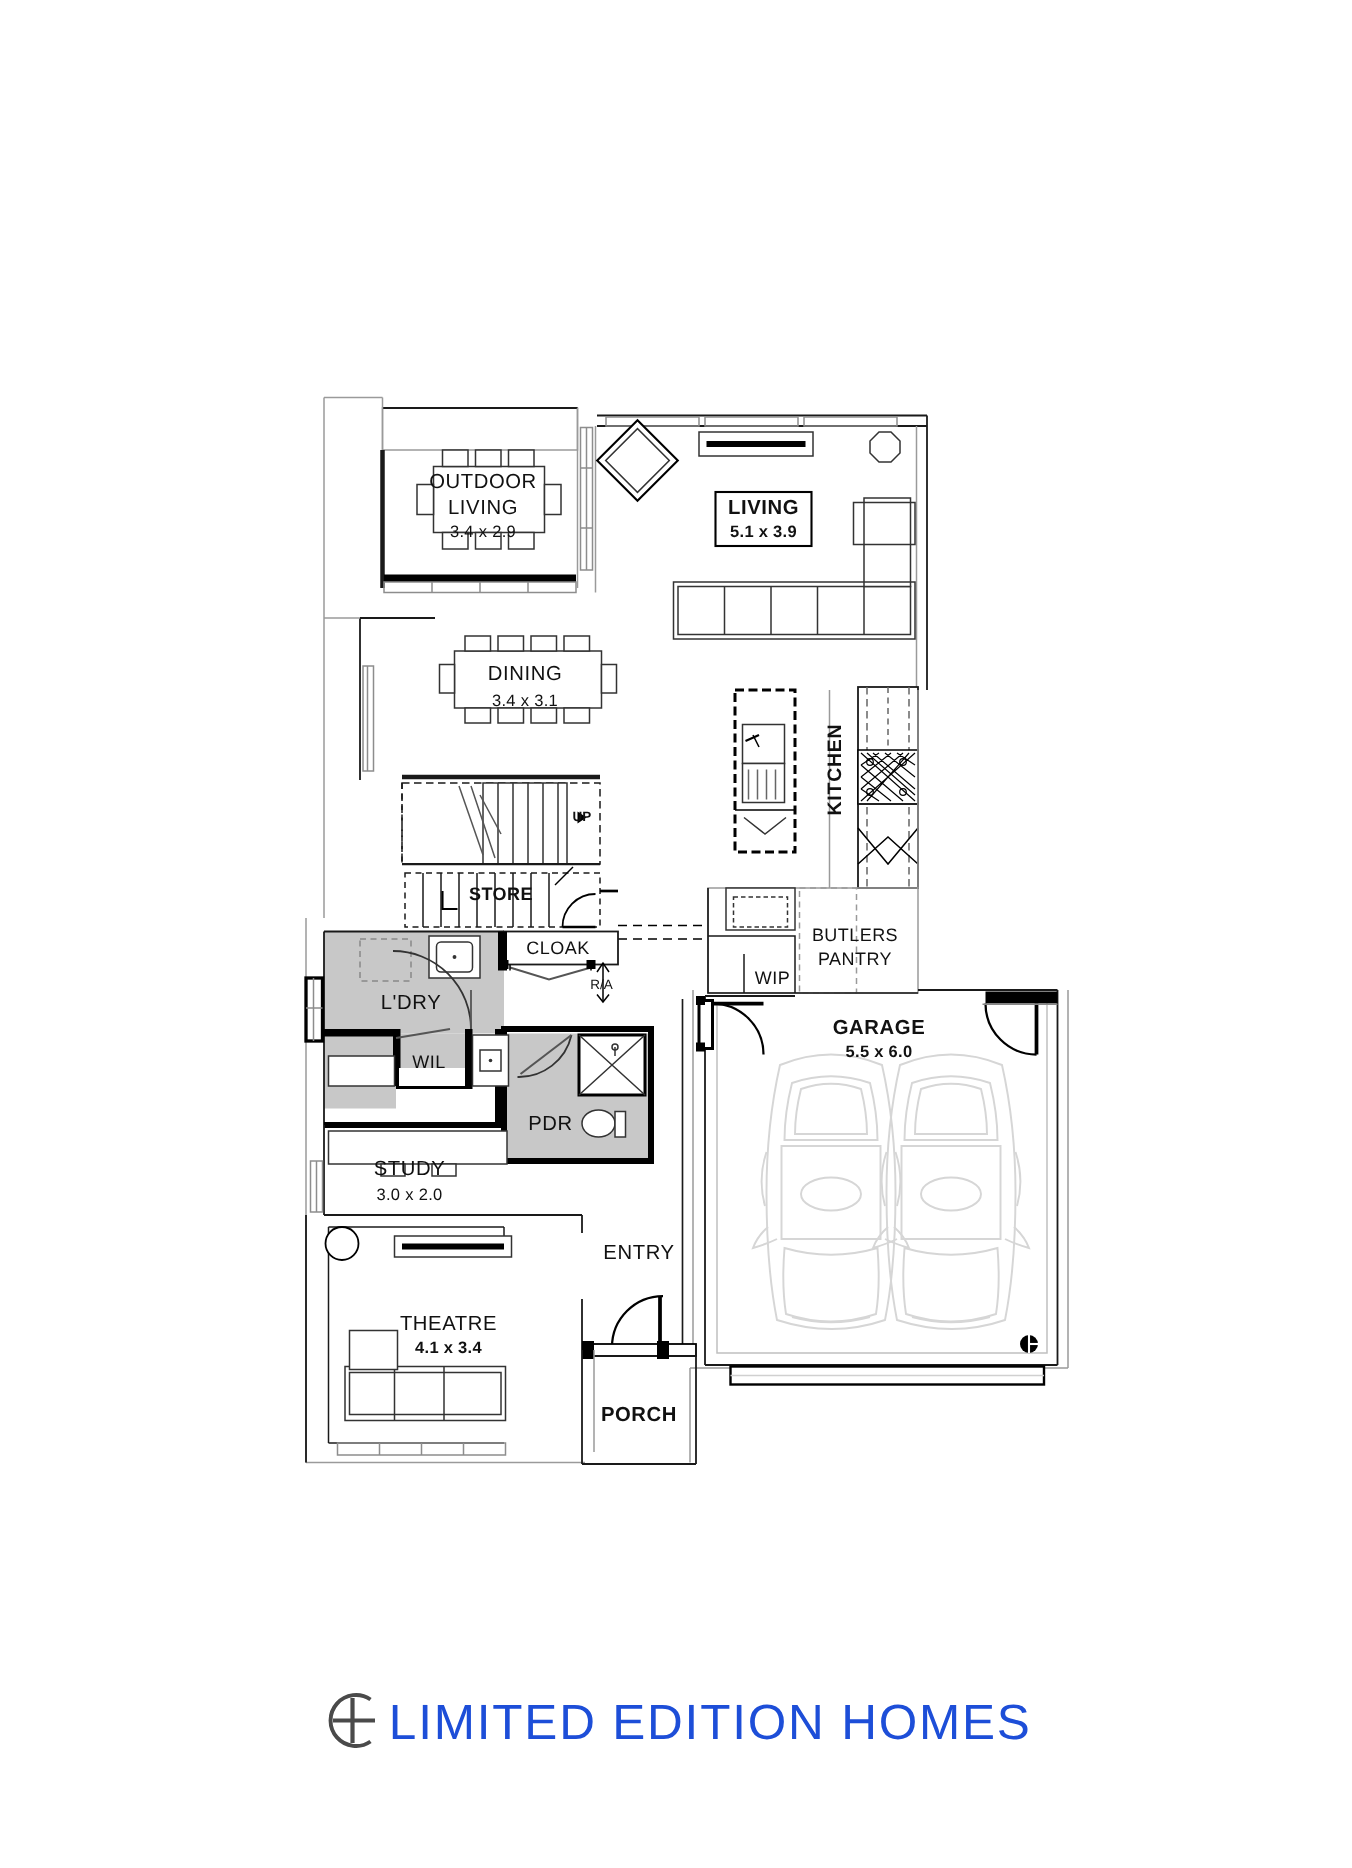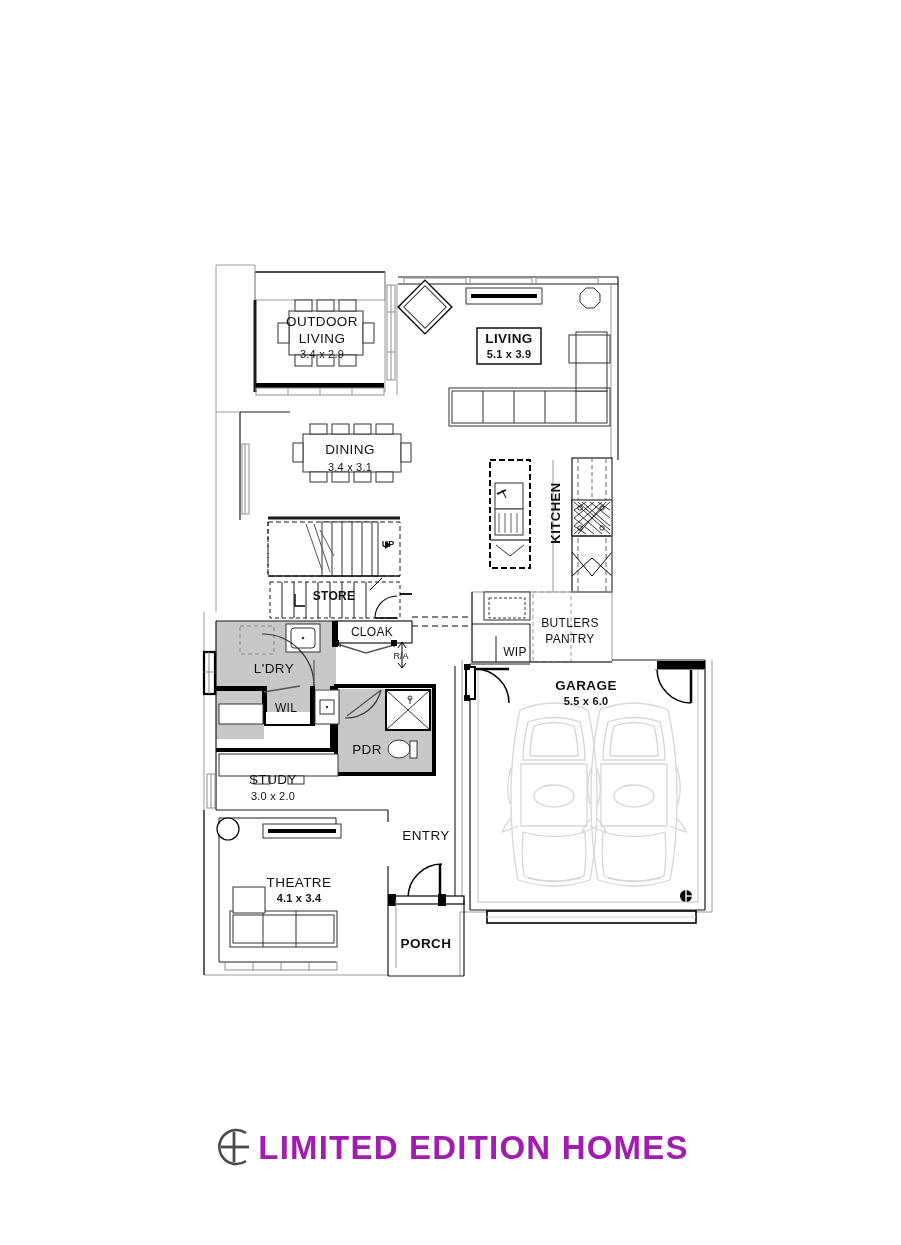--- a/index.html
+++ b/index.html
@@ -26,22 +26,22 @@
   .lbl-vert{font-size:13px;letter-spacing:.5px;font-weight:700;}
 
   
   #brand{
     position:absolute;left:0;right:0;top:1125px;
     display:flex;align-items:center;justify-content:center;gap:0px;
   }
   #brand-mark{width:44px;height:44px;flex:0 0 auto;margin-right:2px;}
   #brand-text{
     font-family:"Liberation Sans", sans-serif;
-    font-size:33px;font-weight:700;letter-spacing:1.2px;
-    color:#a21caf;line-height:1;white-space:nowrap;text-align:right;
+    font-size:33px;font-weight:400;letter-spacing:1.2px;
+    color:#1d4ed8;line-height:1;white-space:nowrap;text-align:right;
   }
 </style>
 </head>
 <body>
 
 <div id="plan-root">
 
 <svg id="floorplan" viewBox="0 0 901 1245">
 
   <g>

